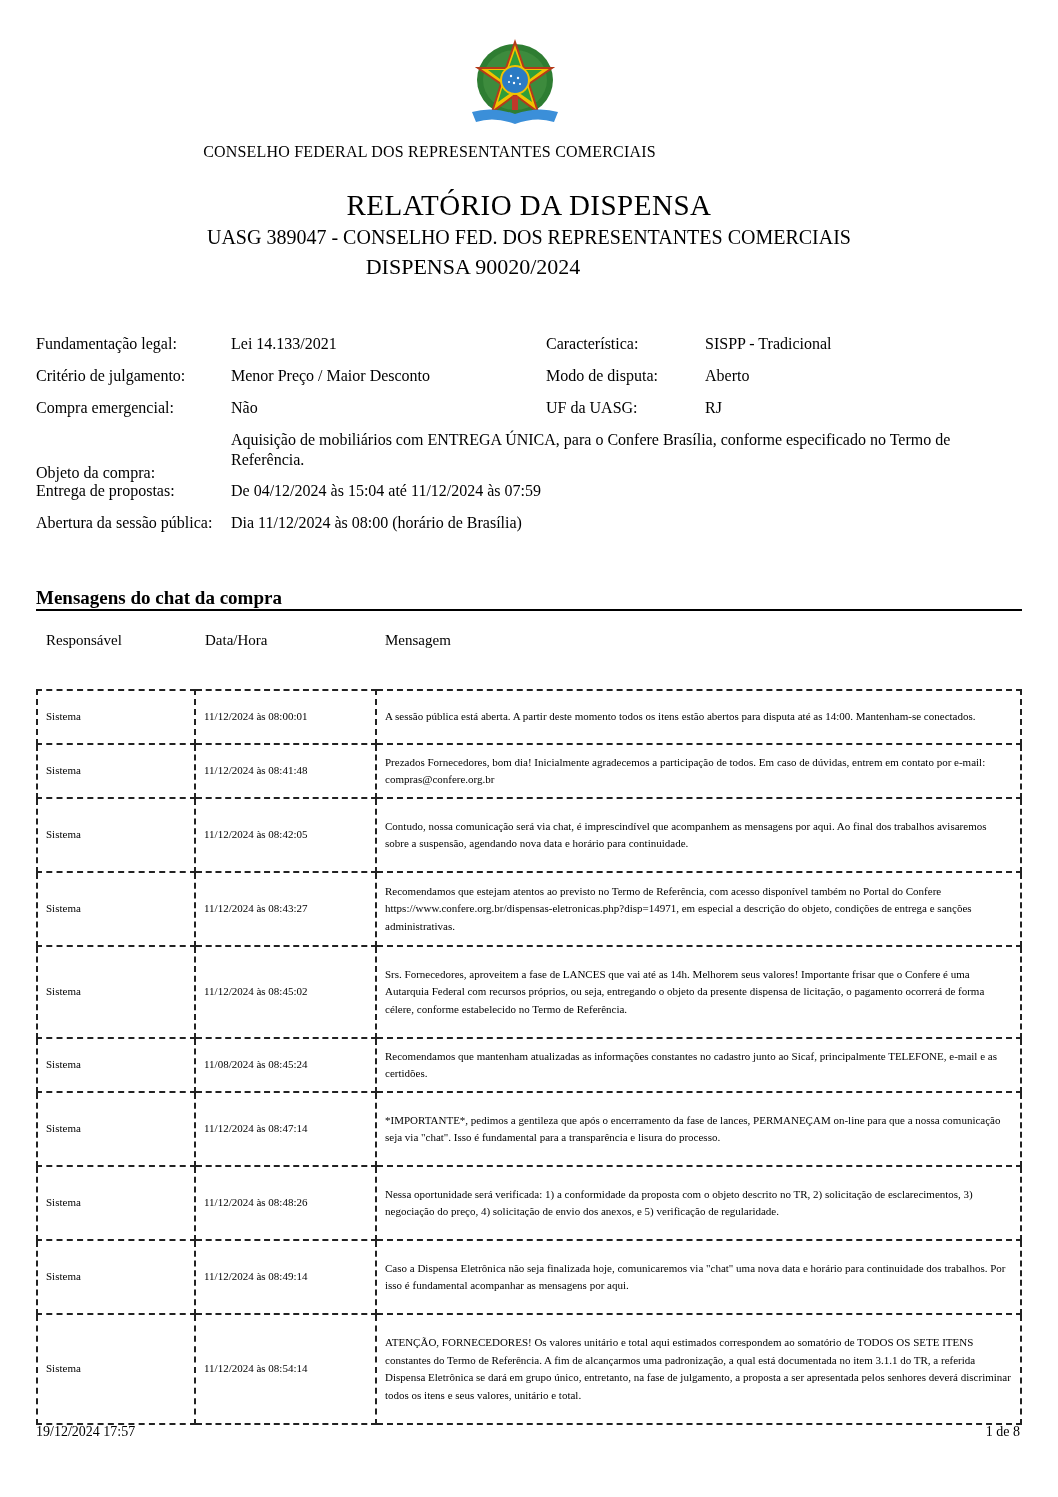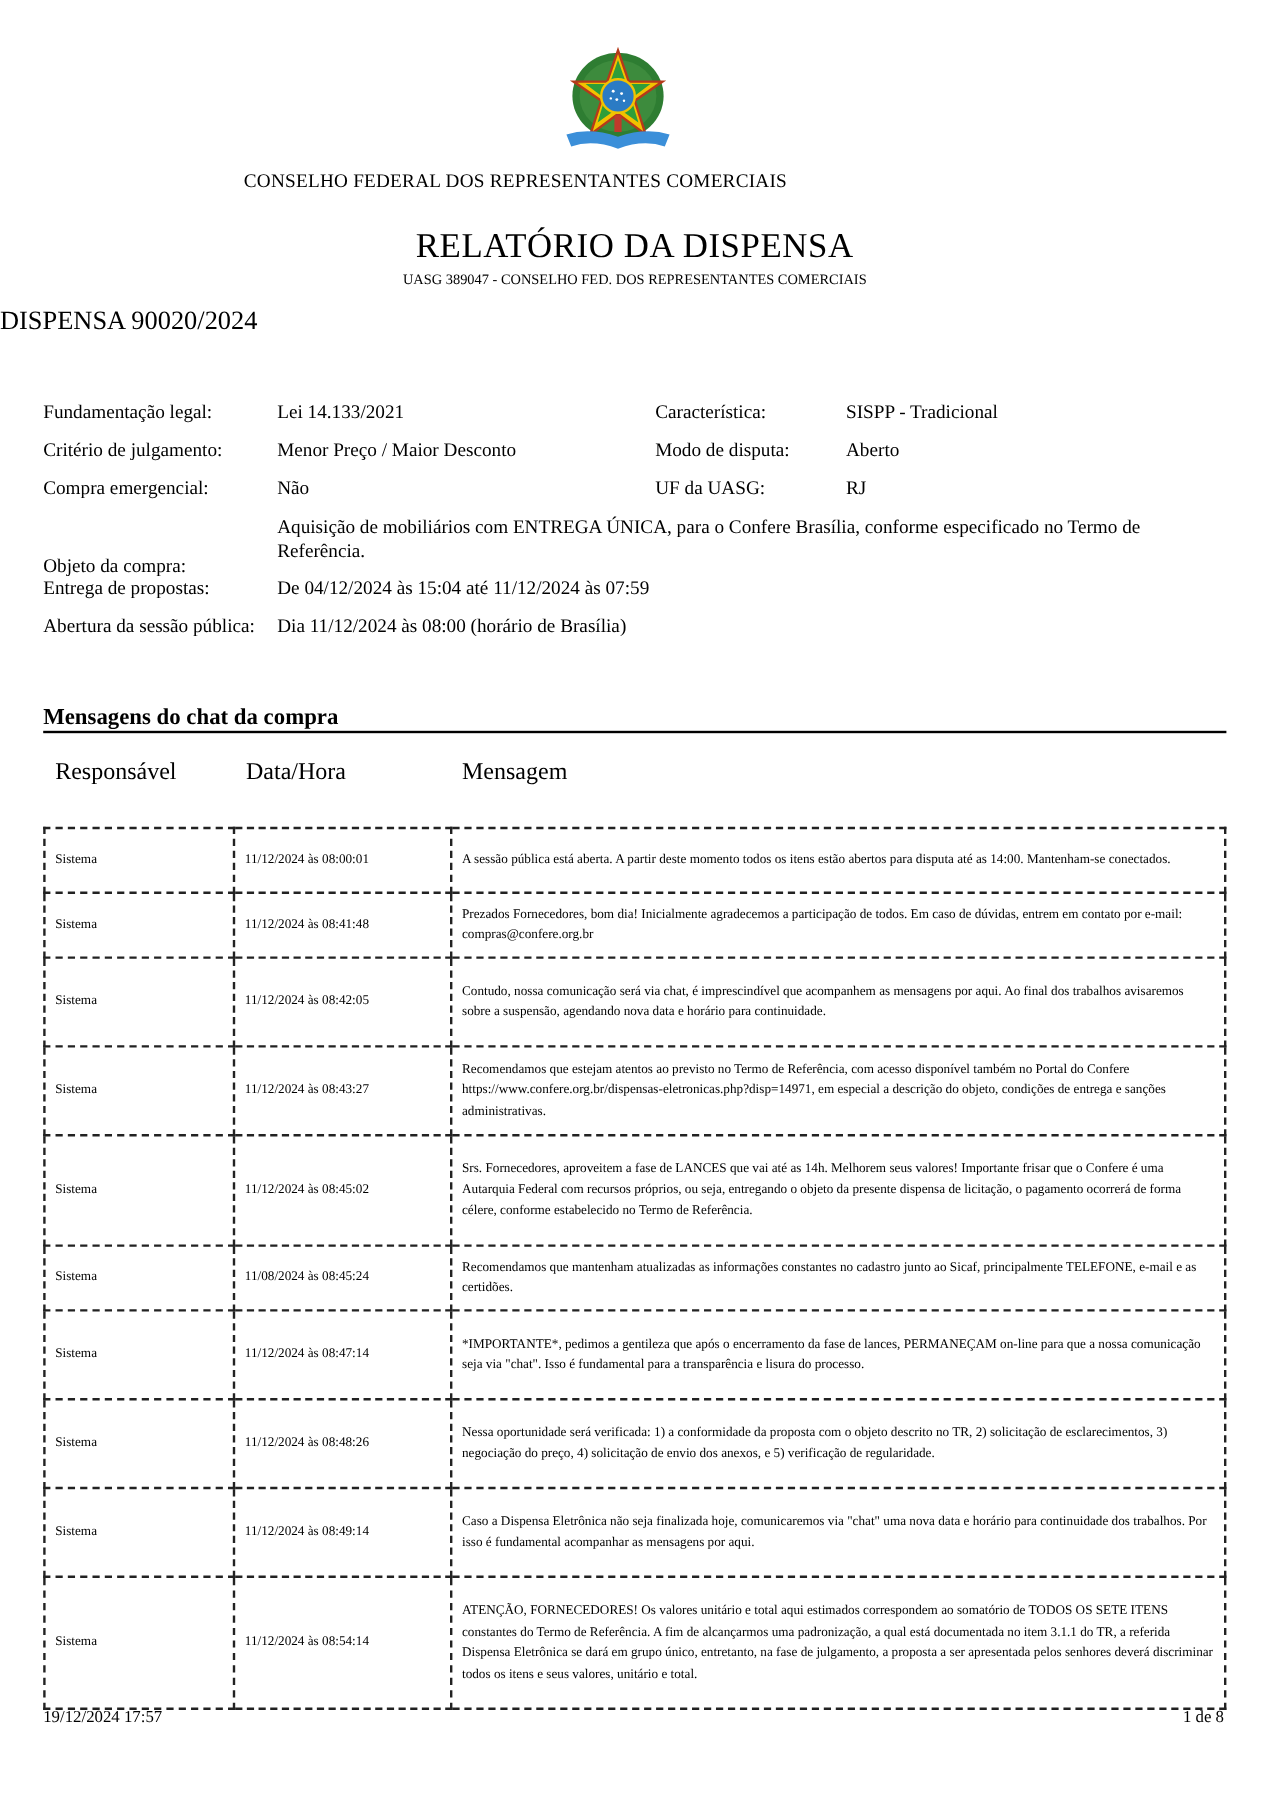--- a/index.html
+++ b/index.html
@@ -3,30 +3,30 @@
 <meta charset="utf-8">
 <style>
   html, body { margin: 0; padding: 0; background: #ffffff; }
   body {
     width: 1058px; height: 1497px; position: relative; overflow: hidden;
     font-family: "Liberation Serif", "DejaVu Serif", serif; color: #000;
   }
   .coat { position: absolute; left: 462px; top: 36px; width: 106px; height: 94px; }
   .org { position: absolute; top: 143px; left: 0; width: 859px; text-align: center; font-size: 16px; letter-spacing: 0.2px; }
   .title { position: absolute; top: 189px; left: 0; width: 1058px; text-align: center; font-size: 29px; letter-spacing: 0.5px; }
-  .uasg { position: absolute; top: 226px; left: 0; width: 1058px; text-align: center; font-size: 12px; }
-  .disp { position: absolute; top: 254px; left: 0; width: 946px; font-size: 22px; }
+  .uasg { position: absolute; top: 226px; left: 0; width: 1058px; text-align: center; font-size: 20px; }
+  .disp { position: absolute; top: 254px; left: 0; width: 946px; text-align: center; font-size: 22px; }
 
   .field { position: absolute; font-size: 16px; line-height: 20px; }
   .lbl { position: absolute; font-size: 16px; line-height: 20px; }
 
   .section-title { position: absolute; left: 36px; top: 587px; font-size: 19px; font-weight: bold; }
   .section-rule { position: absolute; left: 36px; top: 609px; width: 986px; height: 2px; background: #000; }
 
-  .th { position: absolute; top: 632px; font-size: 20px; }
+  .th { position: absolute; top: 632px; font-size: 15px; }
 
   table.chat {
     position: absolute; left: 36px; top: 689px; width: 986px;
     border-collapse: collapse; table-layout: fixed;
     font-size: 11px; line-height: 17.5px;
   }
   table.chat td {
     border: 2px dashed #222; vertical-align: middle; padding: 5px 8px 5px 8px;
   }
   table.chat td.c1 { width: 140px; }

